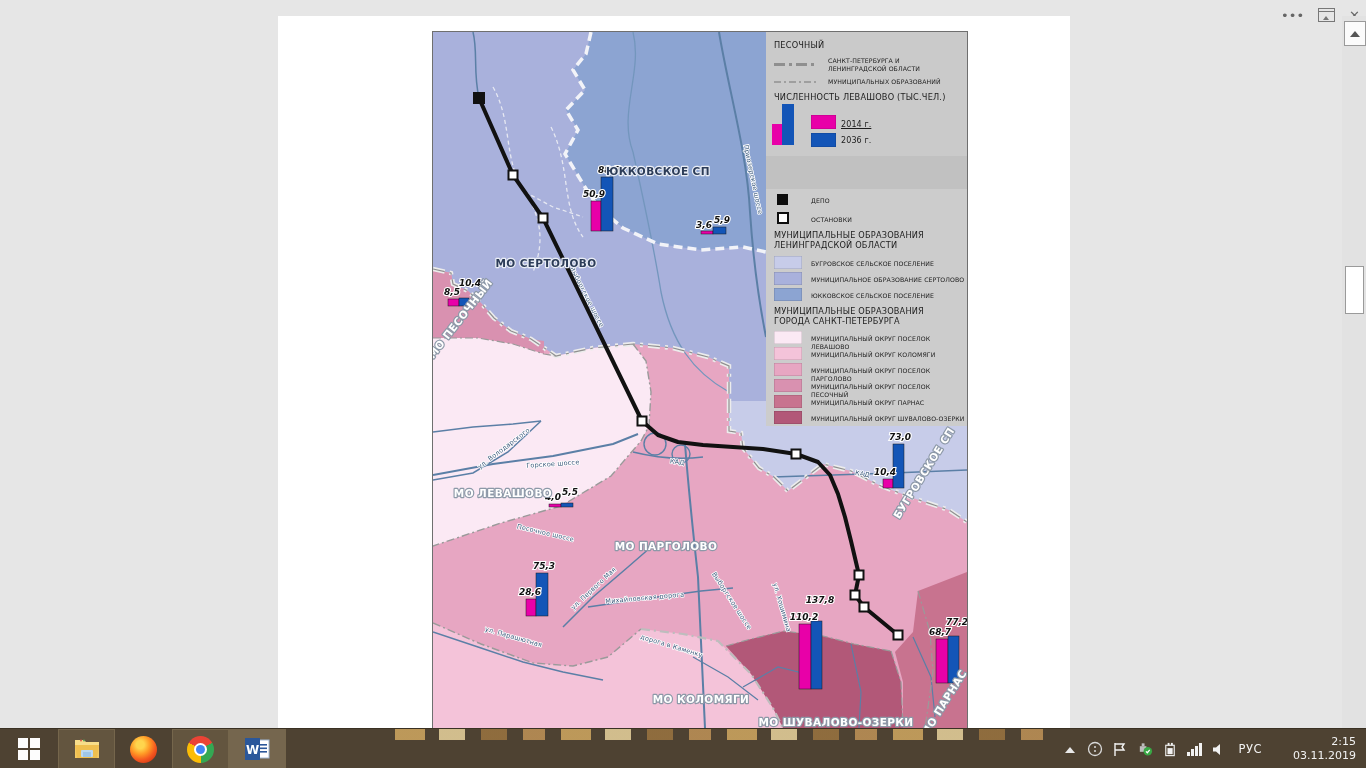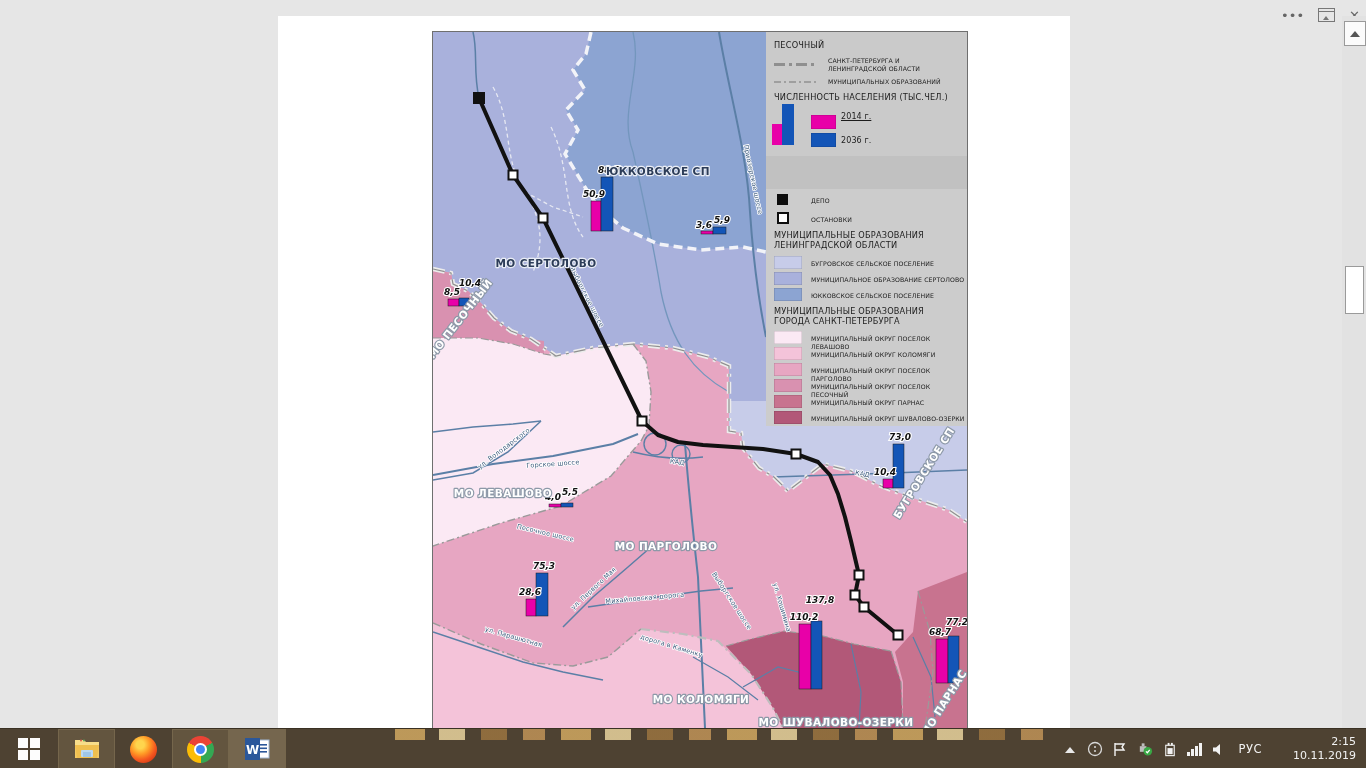--- a/index.html
+++ b/index.html
@@ -238,25 +238,25 @@
     </svg>
 
     <div id="legend">
       <div class="leg-sec1">
         <div class="leg-title" style="left:8px;top:8px;">ПЕСОЧНЫЙ</div>
         <div class="dash1" style="top:31px;"></div>
         <div class="leg-lbl" style="left:62px;top:25px;">САНКТ-ПЕТЕРБУРГА И
 ЛЕНИНГРАДСКОЙ ОБЛАСТИ</div>
         <div class="dash2" style="top:49px;"></div>
         <div class="leg-lbl" style="left:62px;top:46px;">МУНИЦИПАЛЬНЫХ ОБРАЗОВАНИЙ</div>
-        <div class="leg-title" style="left:8px;top:60px;">ЧИСЛЕННОСТЬ НАСЕЛЕНИЯ (ТЫС.ЧЕЛ.)</div>
+        <div class="leg-title" style="left:8px;top:60px;">ЧИСЛЕННОСТЬ ЛЕВАШОВО (ТЫС.ЧЕЛ.)</div>
         <div style="position:absolute;left:6px;top:92px;width:10px;height:21px;background:#e800a8;"></div>
         <div style="position:absolute;left:16px;top:72px;width:12px;height:41px;background:#1355b7;"></div>
         <div class="leg-sw" style="left:45px;top:83px;width:25px;height:14px;background:#e800a8;"></div>
-        <div class="leg-lbl" style="left:75px;top:80px;font-size:8px;text-decoration:underline;">2014 г.</div>
+        <div class="leg-lbl" style="left:75px;top:88px;font-size:8px;text-decoration:underline;">2014 г.</div>
         <div class="leg-sw" style="left:45px;top:101px;width:25px;height:14px;background:#1355b7;"></div>
         <div class="leg-lbl" style="left:75px;top:104px;font-size:8px;">2036 г.</div>
       </div>
       <div class="leg-band"></div>
       <div class="leg-sec2">
         <div class="depot-sq" style="left:11px;top:5px;"></div>
         <div class="leg-lbl" style="left:45px;top:8px;">ДЕПО</div>
         <div class="stop-sq" style="left:11px;top:23px;"></div>
         <div class="leg-lbl" style="left:45px;top:27px;">ОСТАНОВКИ</div>
         <div class="leg-title" style="left:8px;top:41px;">МУНИЦИПАЛЬНЫЕ ОБРАЗОВАНИЯ
@@ -369,17 +369,17 @@
           </span>
       </span>
       <span class="tray-ico">
         <svg width="15" height="15" viewBox="0 0 15 15">
             <path d="M1 5.5h3l4-3.5v11l-4-3.5H1z" fill="#f2f2f2"></path>
           </svg>
       </span>
       <span id="tray-lang">РУС</span>
       <span id="tray-clock">
         <span style="display:block;">2:15</span>
-        <span style="display:block;">10.11.2019</span>
+        <span style="display:block;">03.11.2019</span>
       </span>
     </div>
   </div>
 </div>
 
 </body></html>

